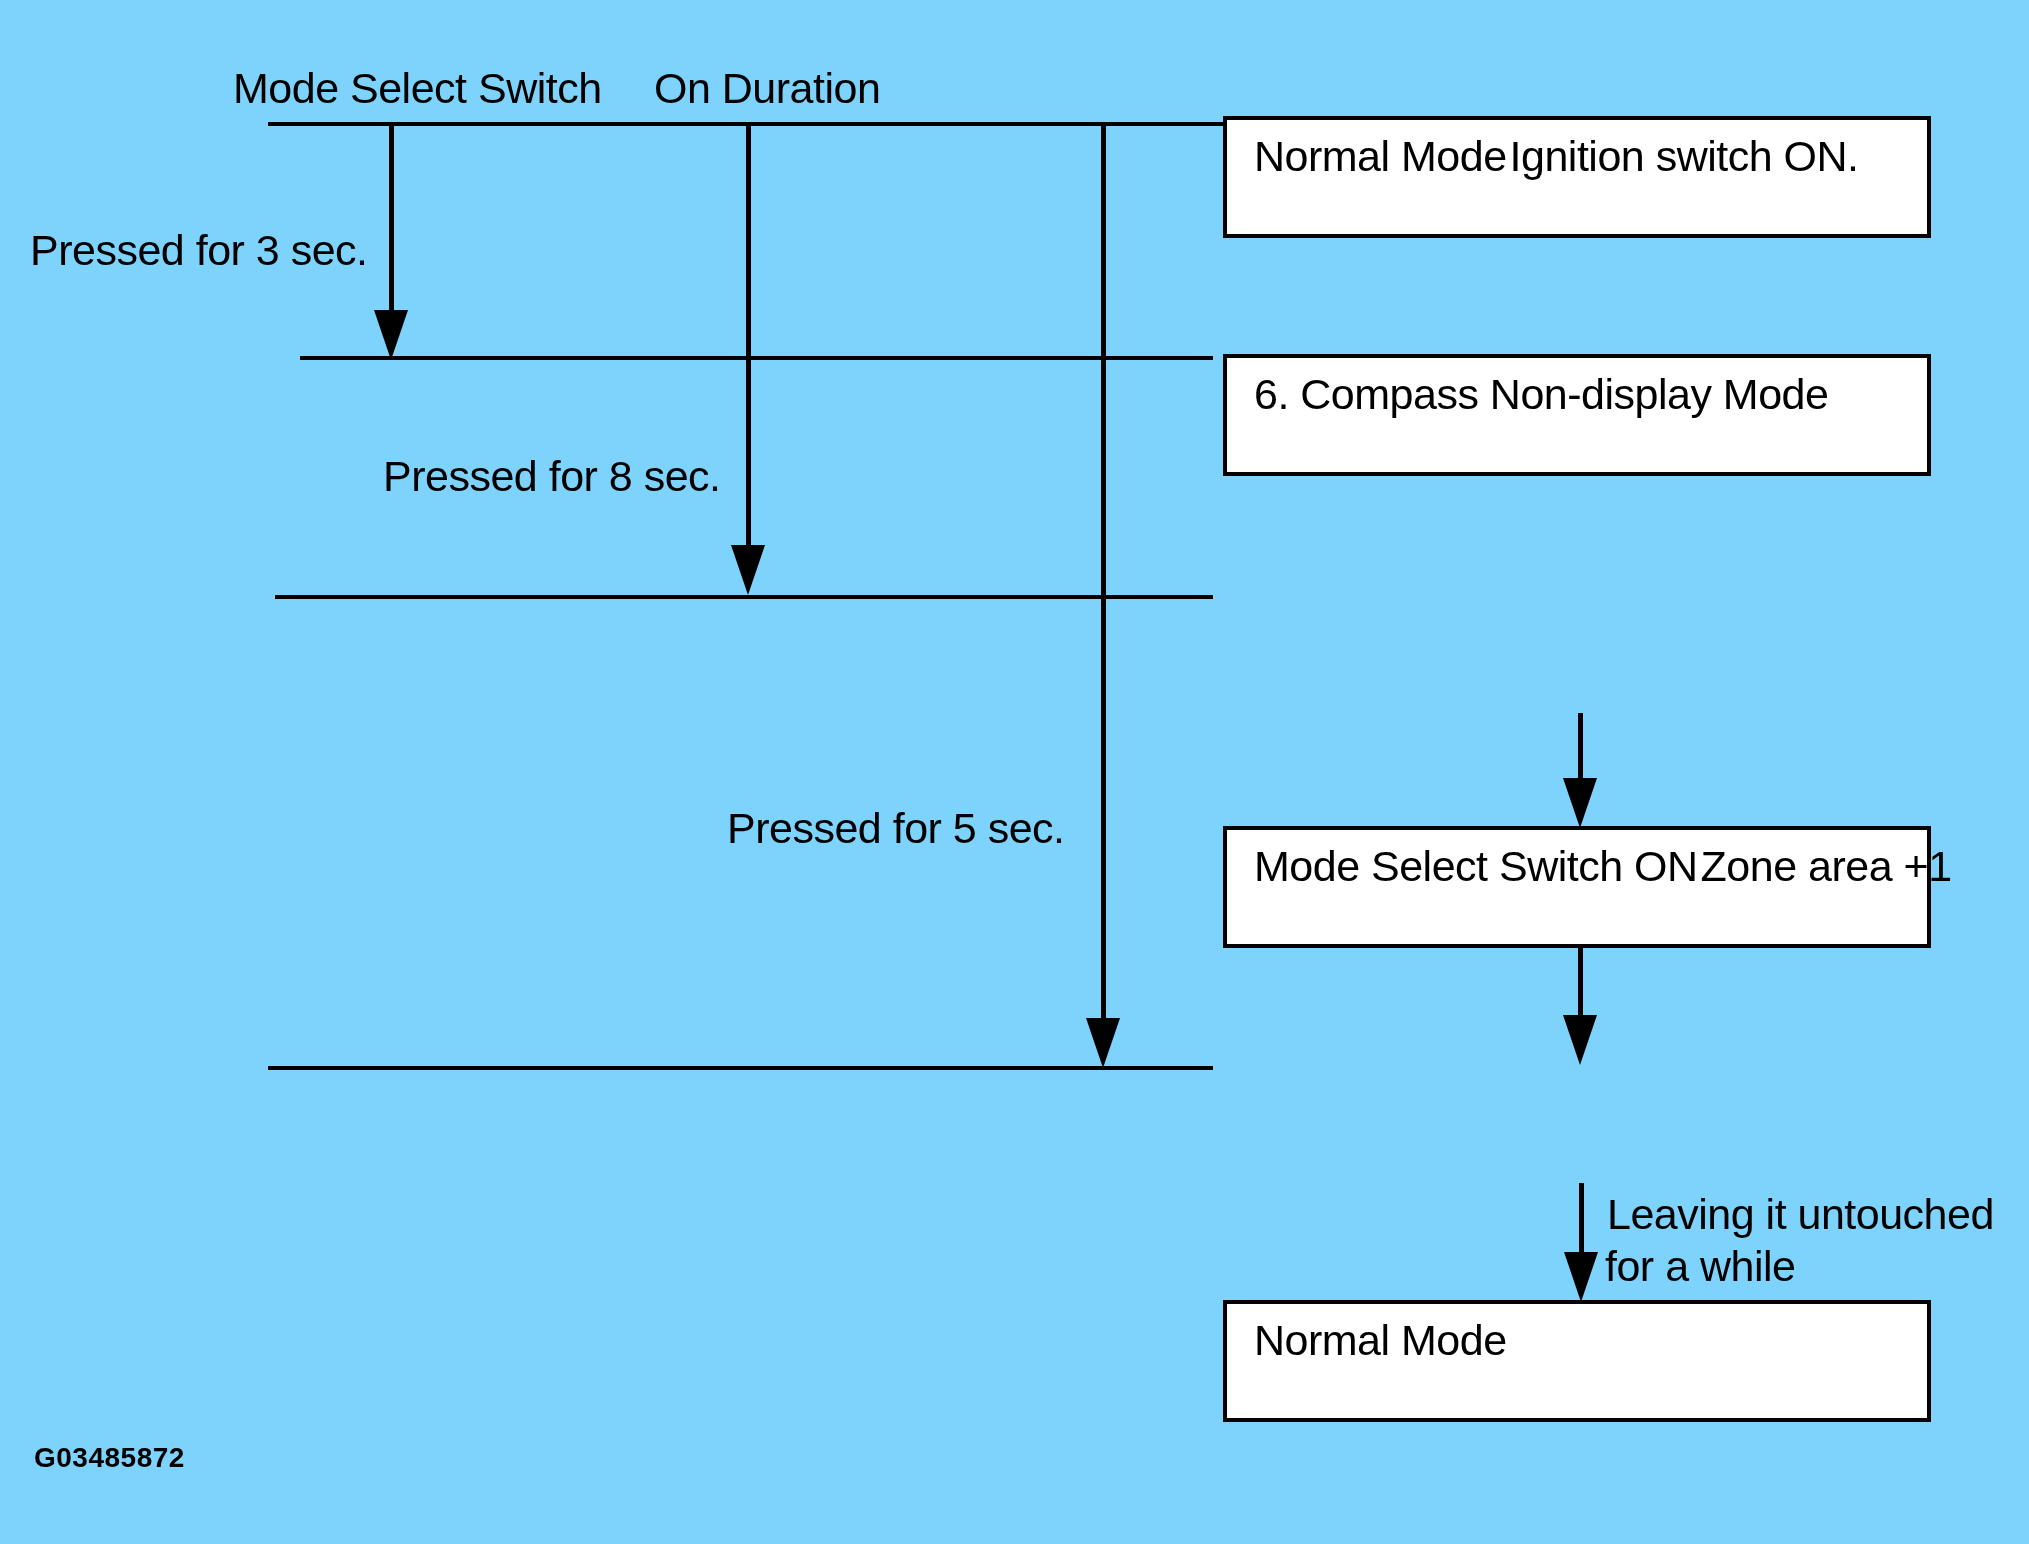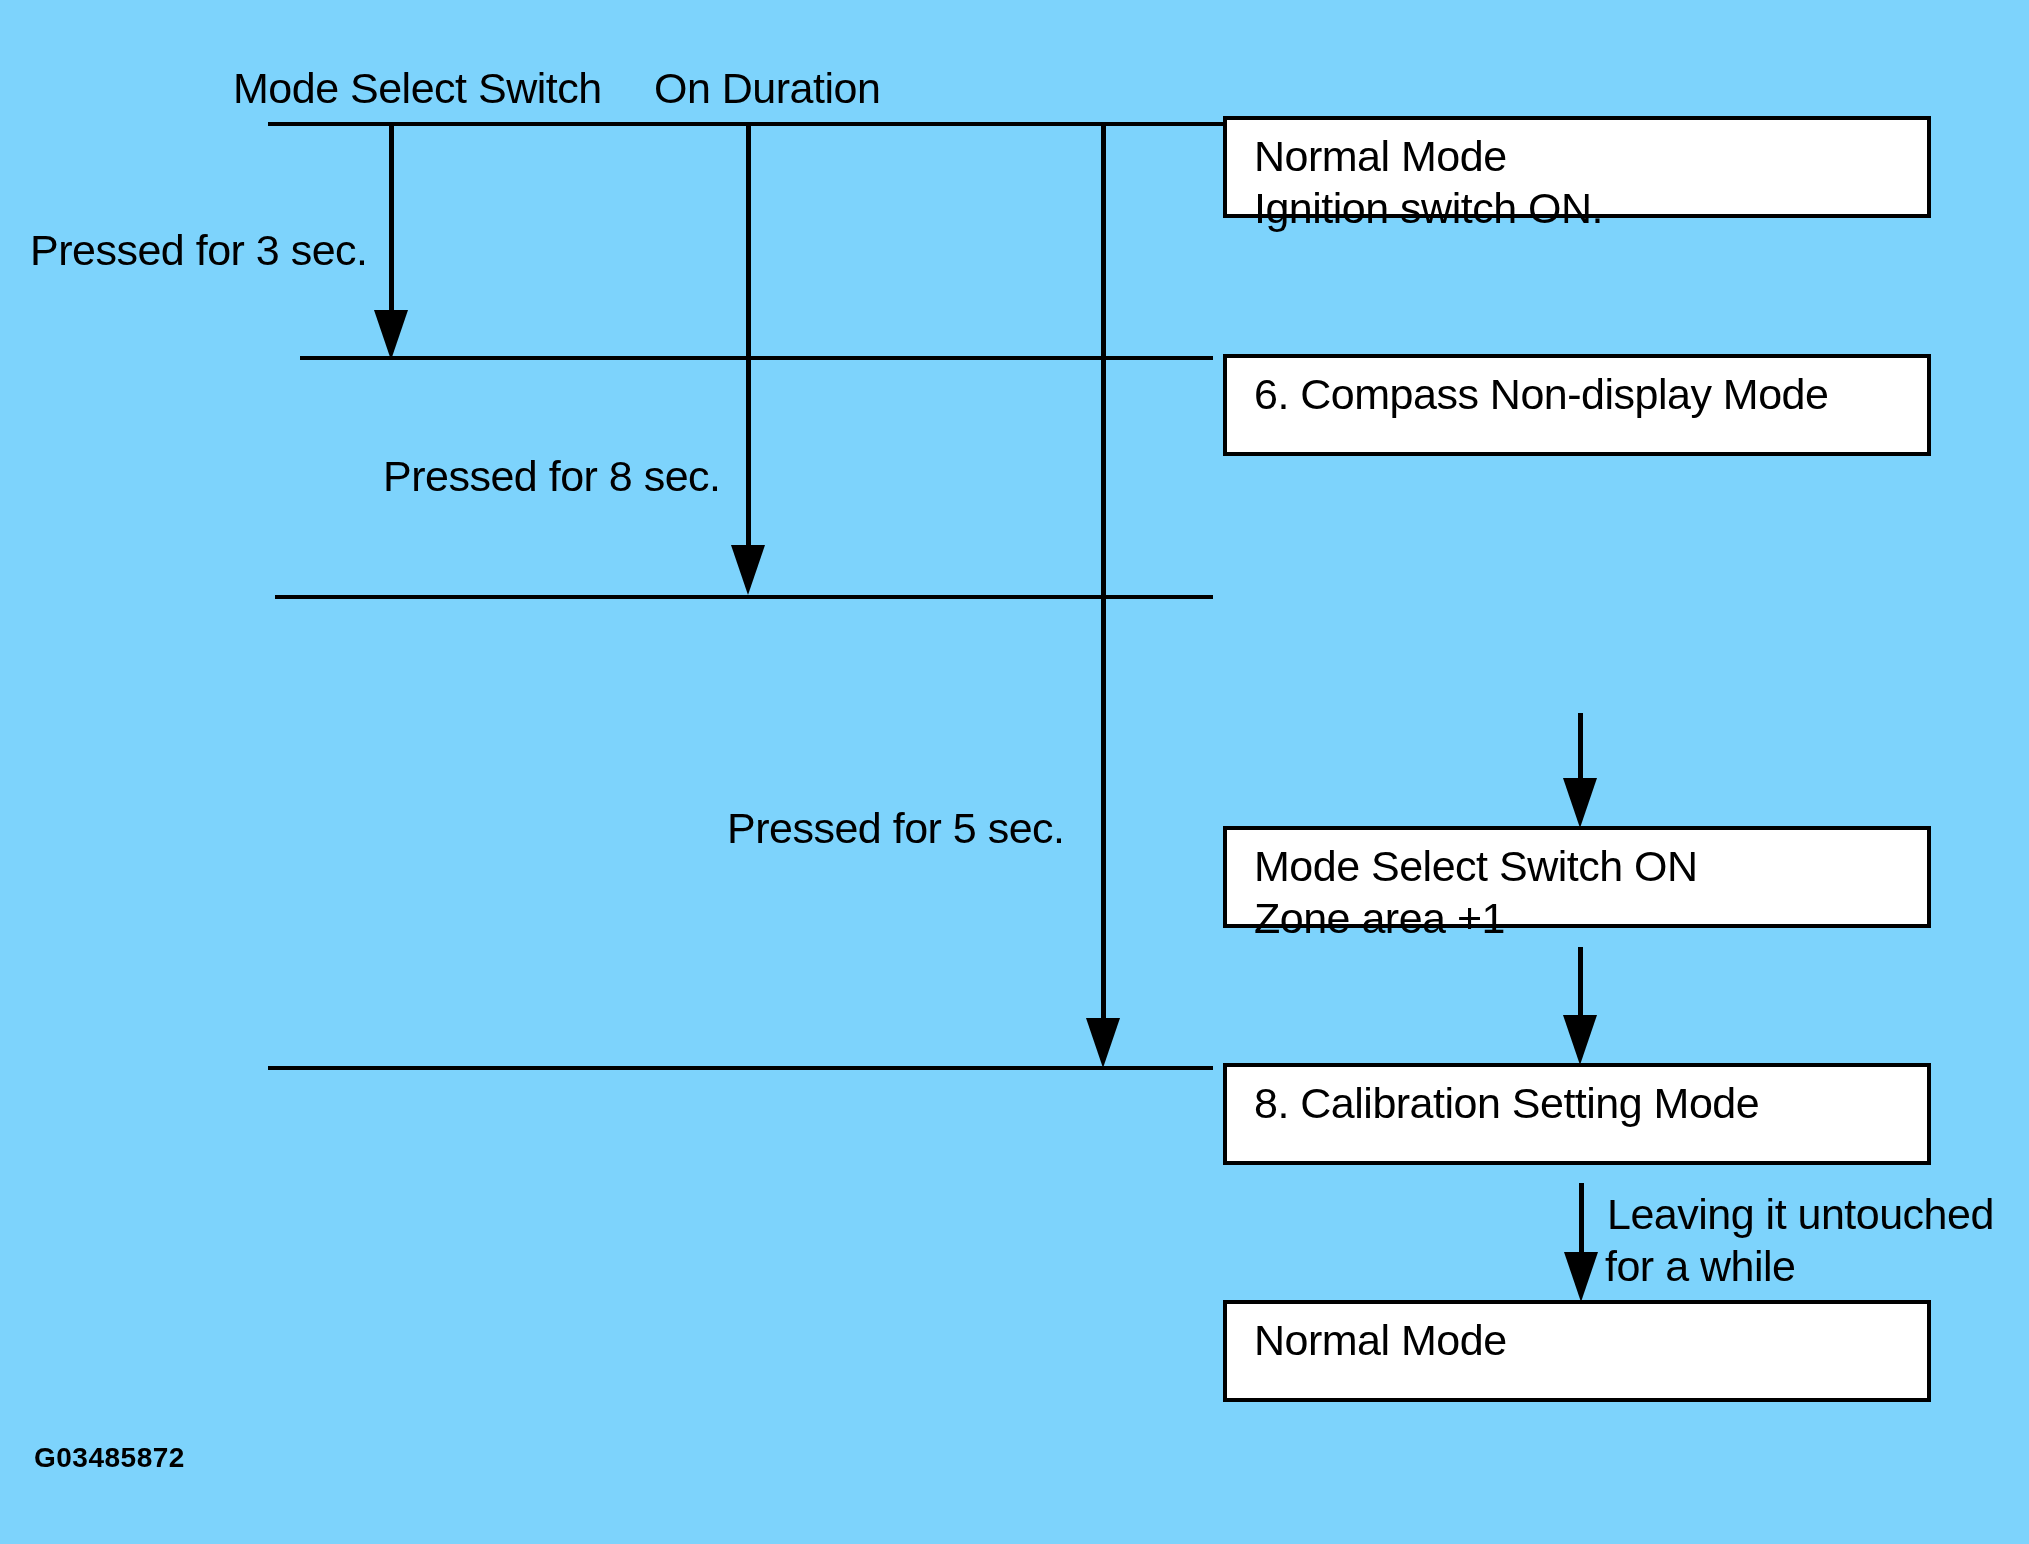--- a/index.html
+++ b/index.html
@@ -6,23 +6,23 @@
   .canvas{
     position:relative;width:2029px;height:1544px;background:#7dd3fc;
     font-family:"Liberation Sans",sans-serif;color:#000;overflow:hidden;
   }
   .t{position:absolute;font-size:43px;letter-spacing:-0.5px;line-height:1.12;white-space:nowrap;}
   .hline{position:absolute;height:4px;background:#000;}
   .arrow{position:absolute;width:36px;display:flex;flex-direction:column;align-items:center;}
   .stem{width:5px;background:#000;flex:1 1 auto;}
   .head{width:0;height:0;flex:0 0 auto;
     border-left:17px solid transparent;border-right:17px solid transparent;border-top:50px solid #000;}
-  .box{position:absolute;left:1223px;width:708px;height:102px;box-sizing:border-box;
+  .box{position:absolute;left:1223px;width:708px;height:122px;box-sizing:border-box;
     border:4px solid #000;background:#fff;padding:12px 18px 0 27px;
-    display:flex;flex-direction:column;gap:3px;}
+    display:flex;flex-direction:row;gap:3px;}
   .bl{font-size:43px;letter-spacing:-0.5px;line-height:1.15;white-space:nowrap;}
   .code{position:absolute;font-size:28px;font-weight:bold;letter-spacing:0.5px;}
 </style>
 </head>
 <body>
 
 <div class="canvas">
 
   <div class="t" style="left:233px;top:64px">Mode Select Switch</div>
   <div class="t" style="left:654px;top:64px">On Duration</div>
@@ -70,23 +70,20 @@
   <div class="box" style="top:354px">
     <span class="bl">6. Compass Non-display Mode</span>
   </div>
 
 
   <div class="box" style="top:826px">
     <span class="bl">Mode Select Switch ON</span>
     <span class="bl">Zone area +1</span>
   </div>
 
-  <div class="box" style="top:1063px">
-    <span class="bl">8. Calibration Setting Mode</span>
-  </div>
 
   <div class="box" style="top:1300px">
     <span class="bl">Normal Mode</span>
   </div>
 
   <div class="t" style="left:1607px;top:1190px">Leaving it untouched</div>
   <div class="t" style="left:1605px;top:1242px">for a while</div>
 
   <div class="code" style="left:34px;top:1442px">G03485872</div>
 

